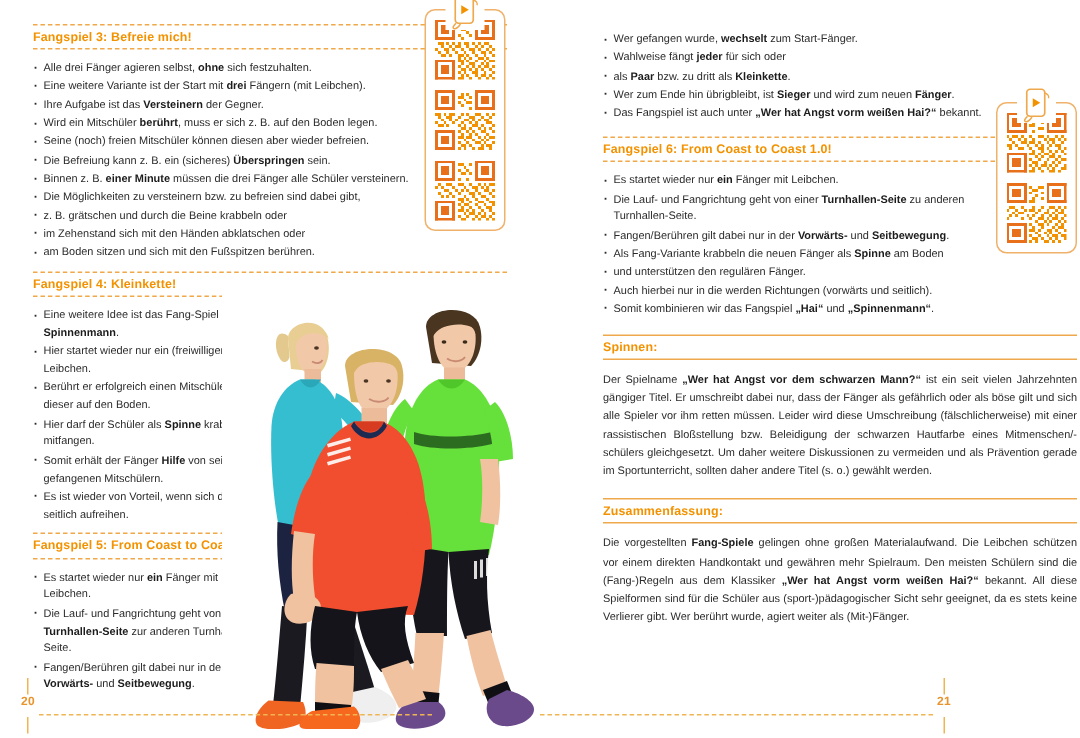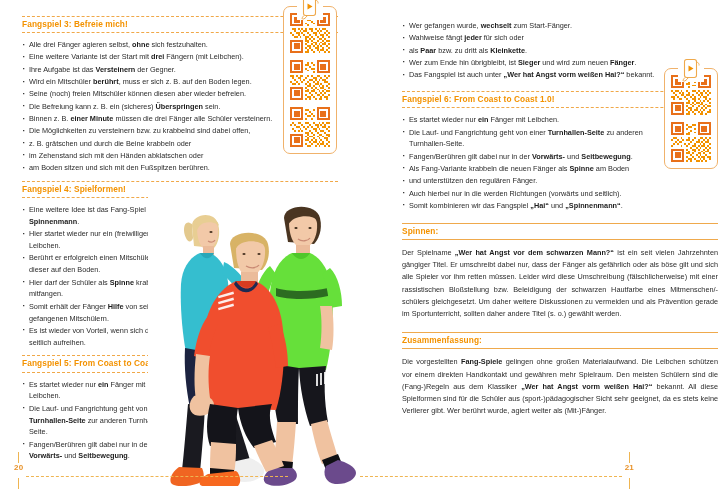--- a/index.html
+++ b/index.html
@@ -164,29 +164,29 @@
       <hr class="rule-dash">
     </div>
     <ul class="bullets">
       <li>Alle drei Fänger agieren selbst, <b>ohne</b> sich festzuhalten.</li>
       <li>Eine weitere Variante ist der Start mit <b>drei</b> Fängern (mit Leibchen).</li>
       <li>Ihre Aufgabe ist das <b>Versteinern</b> der Gegner.</li>
       <li>Wird ein Mitschüler <b>berührt</b>, muss er sich z. B. auf den Boden legen.</li>
       <li>Seine (noch) freien Mitschüler können diesen aber wieder befreien.</li>
       <li>Die Befreiung kann z. B. ein (sicheres) <b>Überspringen</b> sein.</li>
       <li>Binnen z. B. <b>einer Minute</b> müssen die drei Fänger alle Schüler versteinern.</li>
-      <li>Die Möglichkeiten zu versteinern bzw. zu krabbelnd sind dabei offen,</li>
+      <li>Die Möglichkeiten zu versteinern bzw. zu befreien sind dabei gibt,</li>
       <li>z. B. grätschen und durch die Beine krabbeln oder</li>
       <li>im Zehenstand sich mit den Händen abklatschen oder</li>
       <li>am Boden sitzen und sich mit den Fußspitzen berühren.</li>
     </ul>
 
     <div class="head-block">
       <hr class="rule-dash">
-      <div class="sec-head">Fangspiel 4: Spielformen!</div>
+      <div class="sec-head">Fangspiel 4: Kleinkette!</div>
       <hr class="rule-dash">
     </div>
     <ul class="bullets narrow">
       <li>Eine weitere Idee ist das Fang-Spiel <b>Spinnenmann</b>.</li>
       <li>Hier startet wieder nur ein (freiwilliger) <b>Fänger</b> mit Leibchen.</li>
       <li>Berührt er erfolgreich einen Mitschüler, muss dieser auf den Boden.</li>
       <li>Hier darf der Schüler als <b>Spinne</b> krabbelnd mitfangen.</li>
       <li>Somit erhält der Fänger <b>Hilfe</b> von seinen gefangenen Mitschülern.</li>
       <li>Es ist wieder von Vorteil, wenn sich die Spinnen seitlich aufreihen.</li>
     </ul>

